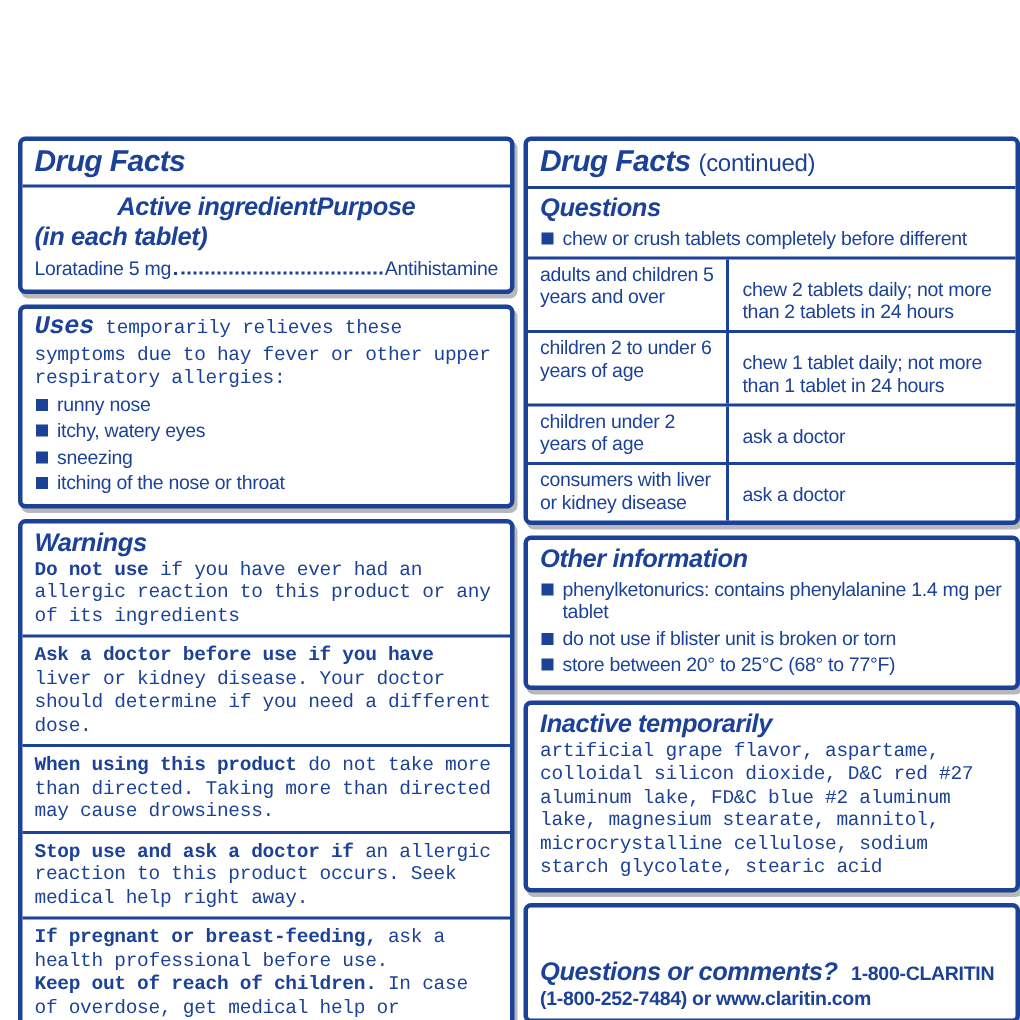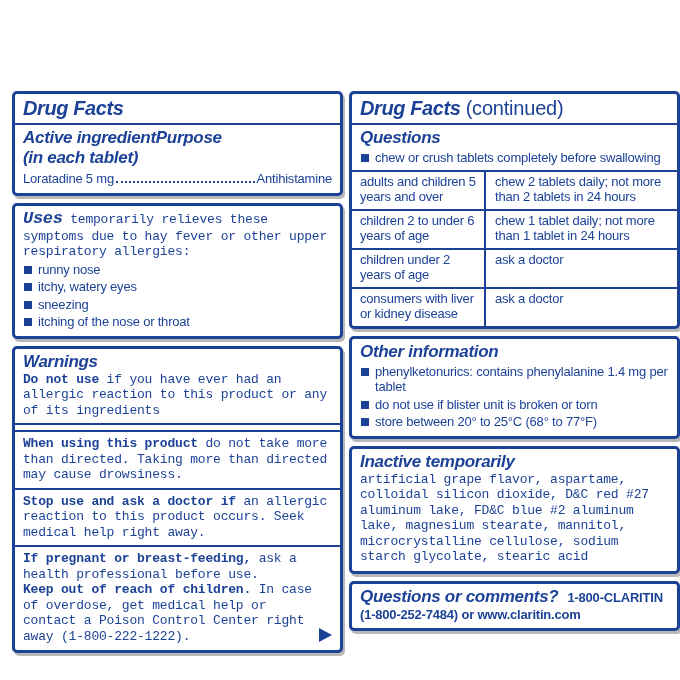--- a/index.html
+++ b/index.html
@@ -16,42 +16,42 @@
     display: flex; gap: 6px; align-items: flex-start;
   }
   .col { flex: 1 1 0; display: flex; flex-direction: column; gap: 7px; }
   .box {
     border: 3px solid var(--blue); border-radius: 5px; background: #fff;
     box-shadow: 2px 3px 0 rgba(0,0,0,0.28);
     padding: 3px 8px 6px; font-size: 13px; line-height: 15.5px;
     letter-spacing: -0.2px; position: relative;
   }
   .df-title { font-size: 20px; line-height: 23px; font-weight: bold; font-style: italic; letter-spacing: -0.4px; }
-  .df-suffix { font-size: 20px; font-weight: normal; font-style: normal; letter-spacing: -0.2px; }
+  .df-suffix { font-size: 16px; font-weight: normal; font-style: normal; letter-spacing: -0.2px; }
   .rule { border: 0; border-top: 2px solid var(--blue); margin: 3px -8px; }
   .sec-h { font-size: 17px; line-height: 20px; font-weight: bold; font-style: italic; letter-spacing: -0.3px; }
-  .ai-row { display: flex; justify-content: flex-start; align-items: baseline; }
+  .ai-row { display: flex; justify-content: center; align-items: baseline; }
   .ing-row { display: flex; align-items: baseline; margin-top: 3px; }
   .dleader { flex: 1 1 auto; border-bottom: 2px dotted var(--blue); margin: 0 2px 2px; min-width: 10px; }
   p { margin: 0; font-family: Liberation Mono, monospace; }
   .para { margin-top: 4px; }
   b { font-weight: bold; }
   .bullet { display: flex; margin-top: 2px; }
   .sq { width: 8px; height: 8px; background: var(--blue); flex: none; margin: 4px 6px 0 1px; }
   .bullet-text { flex: 1 1 auto; }
   .dtable { margin: 4px -8px -6px; }
   .drow { display: grid; grid-template-columns: 132px 1fr; border-top: 2px solid var(--blue); }
   .drow .c1 { padding: 2px 4px 4px 8px; }
-  .drow .c2 { border-left: 2px solid var(--blue); padding: 2px 6px 4px 9px; }
+  .drow .c2 { border-left: 2px solid var(--blue); padding: 12px 6px 4px 9px; }
   .arrow-icon {
     position: absolute; right: 8px; bottom: 8px; width: 0; height: 0;
     border-left: 13px solid var(--blue);
     border-top: 7px solid transparent; border-bottom: 7px solid transparent;
   }
-  .q-head { display: flex; align-items: baseline; gap: 9px; }
+  .q-head { display: flex; align-items: baseline; gap: 9px; margin-top: 30px; }
   .bold-line { font-weight: bold; }
 </style>
 </head>
 <body>
 
 <div class="label-wrap">
 
   <div class="col">
 
     <div class="box">
@@ -86,41 +86,42 @@
       <div class="bullet">
           <span class="sq"></span>
           <span class="bullet-text">itching of the nose or throat</span>
         </div>
     </div>
 
     <div class="box">
       <div class="sec-h">Warnings</div>
       <p class="para" style="margin-top:0"><b>Do not use</b><span> if you have ever had an allergic reaction to this product or any of its ingredients</span></p>
       <hr class="rule" style="margin-top:5px">
+      <p class="para"><b>Ask a doctor before use if you have</b><span> liver or kidney disease. Your doctor should determine if you need a different dose.</span></p>
       <hr class="rule" style="margin-top:5px">
       <p class="para"><b>When using this product</b><span> do not take more than directed. Taking more than directed may cause drowsiness.</span></p>
       <hr class="rule" style="margin-top:5px">
       <p class="para"><b>Stop use and ask a doctor if</b><span> an allergic reaction to this product occurs. Seek medical help right away.</span></p>
       <hr class="rule" style="margin-top:5px">
       <p class="para"><b>If pregnant or breast-feeding,</b><span> ask a health professional before use.</span></p>
       <p class="para" style="margin-top:0; padding-right:16px"><b>Keep out of reach of children.</b><span> In case of overdose, get medical help or contact a Poison Control Center right away (1-800-222-1222).</span></p>
       <span class="arrow-icon"></span>
     </div>
 
   </div>
 
   <div class="col">
 
     <div class="box">
       <div class="df-title"><span>Drug Facts</span> <span class="df-suffix">(continued)</span></div>
       <hr class="rule">
       <div class="sec-h">Questions</div>
       <div class="bullet">
           <span class="sq"></span>
-          <span class="bullet-text">chew or crush tablets completely before swallowing</span>
+          <span class="bullet-text">chew or crush tablets completely before different</span>
         </div>
       <div class="dtable">
         <div class="drow">
           <div class="c1">adults and children 5 years and over</div>
           <div class="c2">chew 2 tablets daily; not more than 2 tablets in 24 hours</div>
         </div>
         <div class="drow">
           <div class="c1">children 2 to under 6 years of age</div>
           <div class="c2">chew 1 tablet daily; not more than 1 tablet in 24 hours</div>
         </div>

